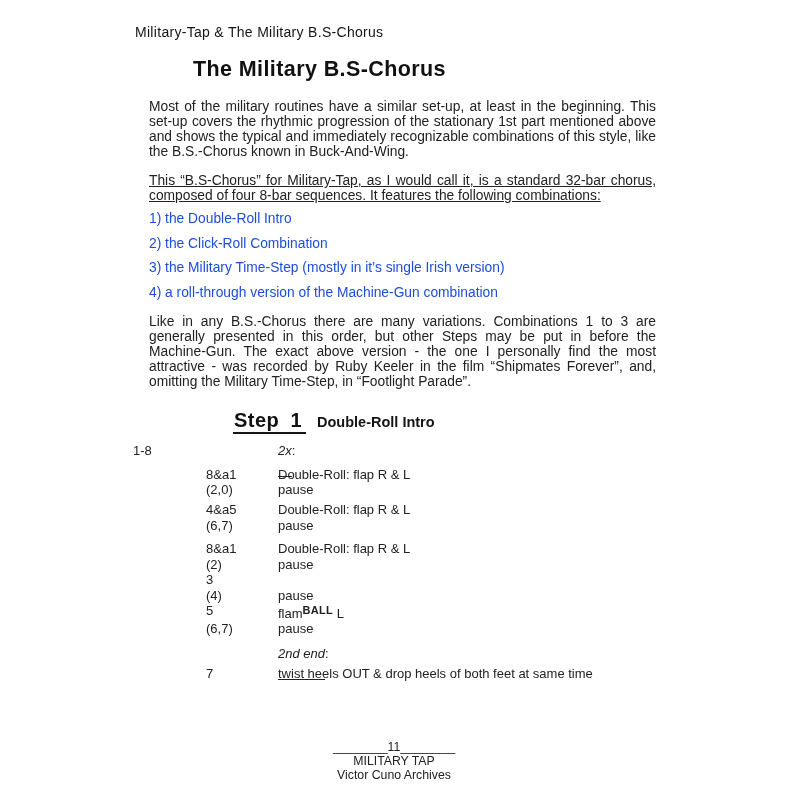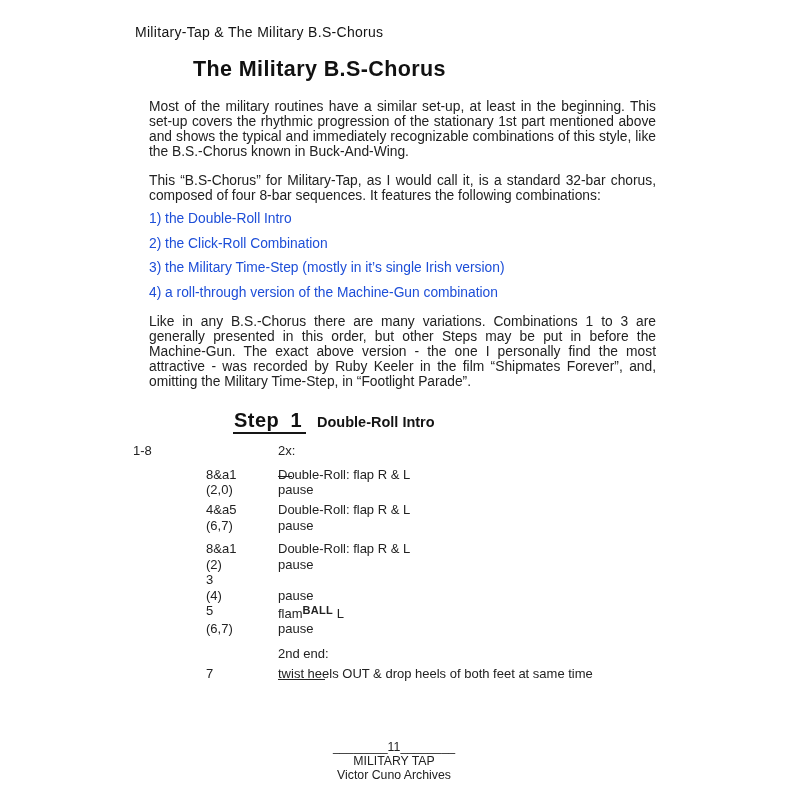--- a/index.html
+++ b/index.html
@@ -13,36 +13,36 @@
     left:135px; top:24px; font-size:14px; font-weight:normal; letter-spacing:0.3px; color:#141414;
   }
   .doc-title {
     left:193px; top:57px; font-size:21.5px; font-weight:bold; letter-spacing:0.4px; color:#111;
   }
   .para {
     left:149px; width:507px; font-size:13.8px; line-height:15px;
     text-align:justify; color:#222;
   }
   .p1 { top:99px; }
-  .p2 { top:173px; }
+  .p2 { top:173px;text-decoration:underline; }
   .p3 { top:314px; }
   .combo-list { left:149px; top:212px; font-size:13.8px; color:#1d4ed8; }
   .combo-list .list-item { margin-bottom:10.8px; line-height:13.8px; }
   .step-heading { left:233px; top:409px; }
   .step-label {
     font-size:20px; font-weight:bold; letter-spacing:0.5px; word-spacing:5px;
     border-bottom:2.5px solid #161616; padding:0 4px 1px 1px; color:#111;
   }
   .step-name { font-size:14.5px; font-weight:bold; margin-left:11px; color:#141414; }
   .step-table { left:133px; top:443px; font-size:13px; color:#222; }
   .row { display:grid; grid-template-columns:50px 49px auto; line-height:15.5px;gap:23px; }
   .row.gap-sm { margin-top:4.5px; }
   .row.gap-md { margin-top:8px; }
   .row.gap-lg { margin-top:9.5px; }
-  .uline { border-bottom:1.4px solid #222; padding-bottom:18px; }
+  .uline { border-bottom:1.4px solid #222; padding-bottom:18px;font-style:italic; }
   .sup { font-size:11px; font-weight:bold; vertical-align:3.5px; letter-spacing:0.3px; }
   .footer { left:0; top:741px; width:788px; text-align:center; font-size:12.3px; line-height:13.8px; color:#222; }
   .footer .rule-text { letter-spacing:0; }
 </style>
 </head>
 <body>
 
 <div class="abs running-header">Military-Tap &amp; The Military B.S-Chorus</div>
 
 <h1 class="abs doc-title">The Military B.S-Chorus</h1>

